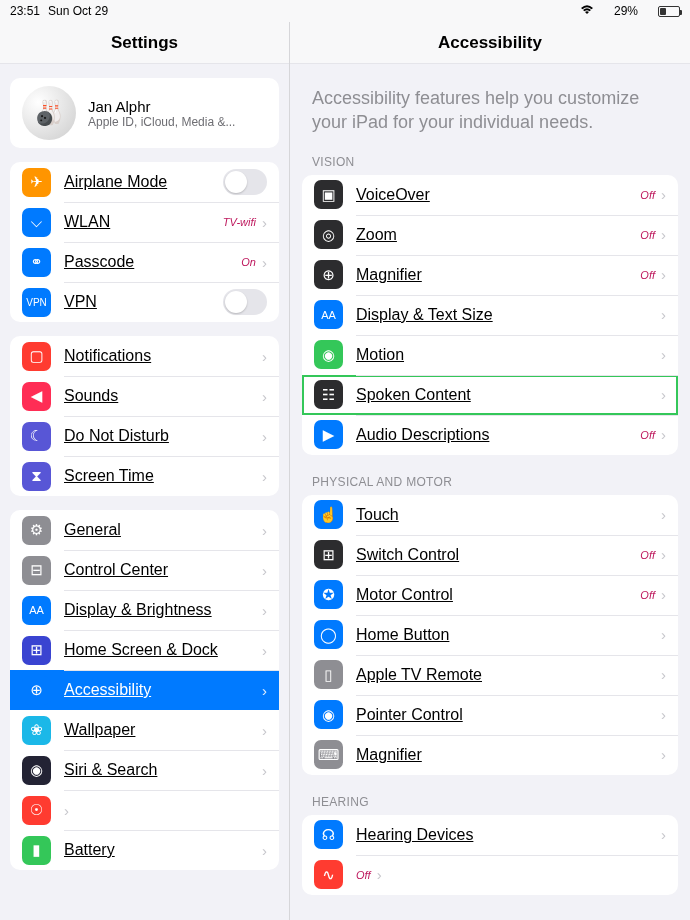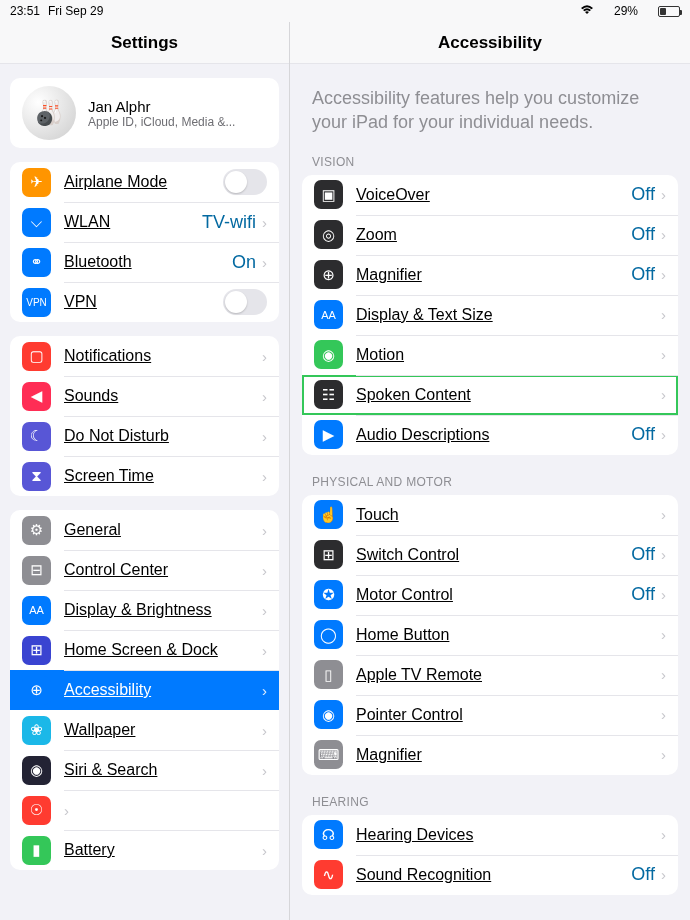--- a/index.html
+++ b/index.html
@@ -14,21 +14,21 @@
 .detail-header { height: 42px; display: flex; align-items: center; justify-content: center; font-size: 17px; font-weight: 600; border-bottom: 1px solid #e5e5ea; background: #f8f8f9;}
 .scroll { overflow-y: auto; padding: 0 0 20px 0; }
 .group { margin: 14px 10px 0 10px; background: #fff; border-radius: 10px; overflow: hidden; }
 .row { display: flex; align-items: center; min-height: 40px; padding: 5px 12px; position: relative; cursor: pointer; }
 .row + .row::before { content: ""; position: absolute; top: 0; left: 54px; right: 0; height: 1px; background: #e5e5ea; }
 .row.selected { background: #007aff; color: #fff; }
 .row.selected + .row::before { display:none; }
 .row.highlight { outline: 2.5px solid #34c759; outline-offset: -2px; }
 .icon { width: 29px; height: 29px; border-radius: 7px; margin-right: 13px; display: flex; align-items: center; justify-content: center; flex-shrink: 0; color: #fff; font-size: 15px; }
 .label { flex: 1; font-size: 16px; text-decoration: underline; }
-.value { color: #0369a1; font-size: 18px; margin-right: 6px; }
+.value { color: #be185d; font-size: 11px; margin-right: 6px; font-style: italic; }
 .chevron { color: #c7c7cc; font-size: 15px; }
 .row.selected .chevron, .row.selected .value { color: #e0eefd; }
 .toggle { width: 44px; height: 26px; background: #e5e5ea; border-radius: 13px; position: relative; }
 .toggle::after { content:""; position:absolute; width: 22px; height:22px; background:#fff; border-radius:50%; top:2px; left:2px; box-shadow:0 1px 2px rgba(0,0,0,0.2); }
 .profile-row { padding: 8px 12px; }
 .avatar { width: 54px; height: 54px; border-radius: 50%; margin-right: 12px; background: radial-gradient(circle at 30% 30%, #fff, #ccc); display:flex; align-items:center; justify-content:center; font-size:24px; }
 .profile-text .name { font-size: 15px; }
 .profile-text .sub { font-size: 12px; color: #6e6e73; }
 .section-header { font-size: 12px; color: #8e8e93; text-transform: uppercase; margin: 20px 22px 4px 22px; letter-spacing: 0.3px;}
 .desc { font-size: 18px; color: #8e8e93; margin: 22px 22px 0 22px; line-height: 1.35;}
@@ -37,21 +37,21 @@
 .battery { display:inline-block; width:22px; height:11px; border:1px solid #333; border-radius:2px; position:relative; }
 .battery::after { content:""; position:absolute; right:-3px; top:3px; width:2px; height:5px; background:#333; border-radius:0 1px 1px 0;}
 .battery-fill { position:absolute; left:1px; top:1px; bottom:1px; width:28%; background:#333; border-radius:1px;}
 </style>
 </head>
 <body>
 
 <div class="statusbar">
   <div class="statusbar-left">
     <span>23:51</span>
-    <span>Fri Sep 29</span>
+    <span>Sun Oct 29</span>
   </div>
   <div class="statusbar-right">
     <span>
       <svg width="14" height="11" viewBox="0 0 14 11">
           <path d="M7 10 L5 8 Q7 6.5 9 8 Z M3 6 Q7 2.5 11 6 L9.5 7.3 Q7 5 4.5 7.3 Z M1 4 Q7 -1.5 13 4 L11.5 5.3 Q7 1 2.5 5.3 Z" fill="#000"></path>
         </svg>
     </span>
     <span>29%</span>
     <span class="battery">
         <span class="battery-fill"></span>
@@ -79,21 +79,21 @@
     <div class="toggle"></div>
   </div>
           <div class="row">
     <div class="icon" style="background:#007aff;font-size:15px">⌵</div>
     <span class="label">WLAN</span>
     <span class="value">TV-wifi</span>
             <span class="chevron">›</span>
   </div>
           <div class="row">
     <div class="icon" style="background:#007aff;font-size:15px">⚭</div>
-    <span class="label">Bluetooth</span>
+    <span class="label">Passcode</span>
     <span class="value">On</span>
             <span class="chevron">›</span>
   </div>
           <div class="row">
     <div class="icon" style="background:#007aff;font-size:10px">VPN</div>
     <span class="label">VPN</span>
     <div class="toggle"></div>
   </div>
         </div>
 <div class="group">
@@ -254,20 +254,19 @@
         </div>
 <div class="section-header">Hearing</div>
 <div class="group">
           <div class="row">
     <div class="icon" style="background:#007aff;font-size:15px">☊</div>
     <span class="label">Hearing Devices</span>
     <span class="chevron">›</span>
   </div>
           <div class="row">
     <div class="icon" style="background:#ff3b30;font-size:15px">∿</div>
-    <span class="label">Sound Recognition</span>
     <span class="value">Off</span>
             <span class="chevron">›</span>
   </div>
         </div>
 </div>
   </div>
 </div>
 
 </body></html>

